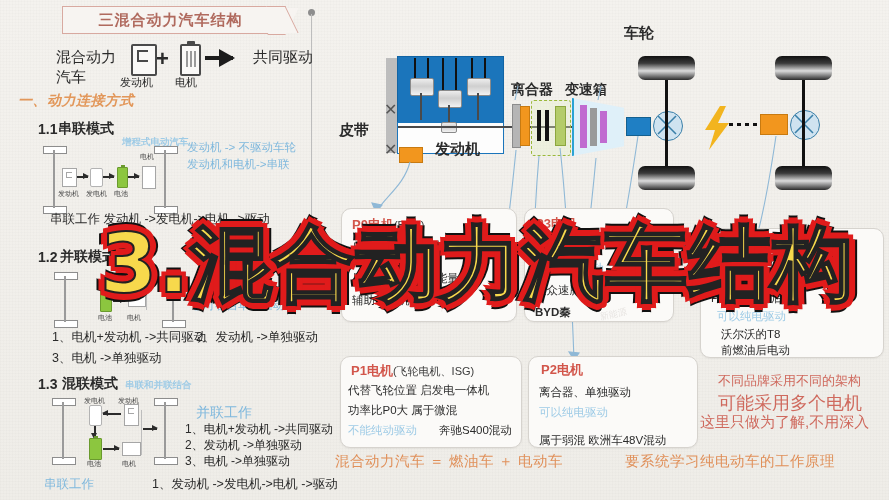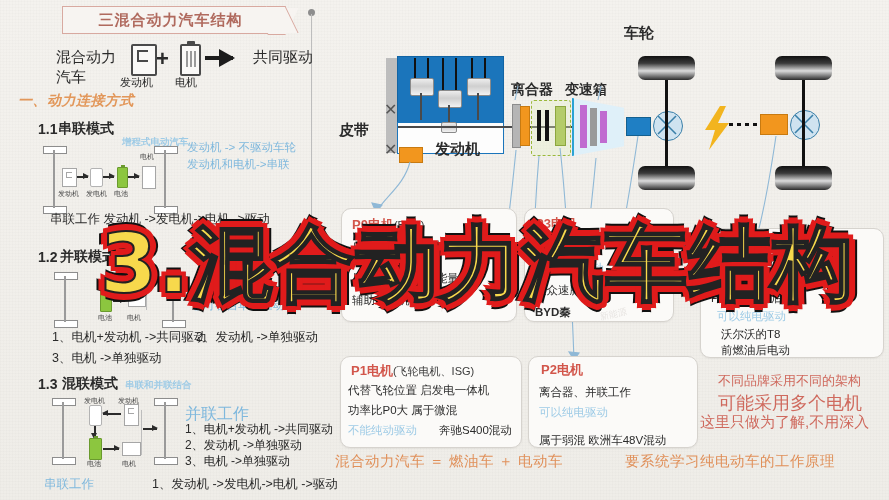--- a/index.html
+++ b/index.html
@@ -239,21 +239,21 @@
   <div class="arrow-r" style="left:103px;top:448px;width:16px;"></div>
   <div class="motor" style="left:122px;top:442px;width:17px;height:12px;"></div>
   <div class="thinline" style="left:141px;top:410px;width:1.4px;height:45px;"></div>
   <div class="arrow-r" style="left:143px;top:428px;width:14px;"></div>
 
   <div class="lbl" style="left:84px;top:396px;">发电机</div>
   <div class="lbl" style="left:118px;top:396px;">发动机</div>
   <div class="lbl" style="left:87px;top:459px;">电池</div>
   <div class="lbl" style="left:122px;top:459px;">电机</div>
 
-  <div class="abs t blue" style="left:185px;top:404px;font-size:16px;">并联工作</div>
+  <div class="abs t blue" style="left:196px;top:404px;font-size:14px;">并联工作</div>
   <div class="abs t dark" style="left:185px;top:422px;font-size:12px;">1、电机+发动机 -&gt;共同驱动</div>
   <div class="abs t dark" style="left:185px;top:438px;font-size:12px;">2、发动机 -&gt;单独驱动</div>
   <div class="abs t dark" style="left:185px;top:454px;font-size:12px;">3、电机 -&gt;单独驱动</div>
   <div class="abs t blue" style="left:44px;top:477px;font-size:12.5px;">串联工作</div>
   <div class="abs t dark" style="left:112px;top:477px;font-size:12.5px;margin-left:40px;">1、发动机 -&gt;发电机-&gt;电机 -&gt;驱动</div>
 
 
   <div class="engblock" style="left:397px;top:56px;width:105px;height:66px;"></div>
   <div class="engblock-lower" style="left:397px;top:122px;width:105px;height:30px;"></div>
 
@@ -379,21 +379,21 @@
       <span class="ttl">P1电机</span><span class="ttl"><small>(飞轮电机、ISG)</small></span>
     </div>
     <div class="abs ln" style="left:7px;top:26px;">代替飞轮位置 启发电一体机</div>
     <div class="abs ln" style="left:7px;top:46px;">功率比P0大    属于微混</div>
     <div class="abs ln b" style="left:7px;top:66px;">不能纯动驱动</div>
     <div class="abs ln" style="left:98px;top:66px;">奔驰S400混动</div>
   </div>
 
   <div class="card" style="left:528px;top:356px;width:168px;height:90px;">
     <div class="abs ttl" style="left:12px;top:4px;">P2电机</div>
-    <div class="abs ln" style="left:10px;top:28px;">离合器、并联工作</div>
+    <div class="abs ln" style="left:10px;top:28px;">离合器、单独驱动</div>
     <div class="abs ln b" style="left:10px;top:48px;">可以纯电驱动</div>
     <div class="abs ln" style="left:10px;top:76px;text-align:right;">属于弱混 欧洲车48V混动</div>
   </div>
 
   <div class="abs t pinkred" style="left:718px;top:373px;font-size:13px;">不同品牌采用不同的架构</div>
   <div class="abs t pinkred" style="left:718px;top:392px;font-size:18px;">可能采用多个电机</div>
   <div class="abs t pinkred" style="left:700px;top:413px;font-size:15px;">这里只做为了解,不用深入</div>
 
   <div class="bottomline" style="left:625px;">要系统学习纯电动车的工作原理</div>
   <div class="bottomline">混合动力汽车 ＝ 燃油车 ＋ 电动车</div>

